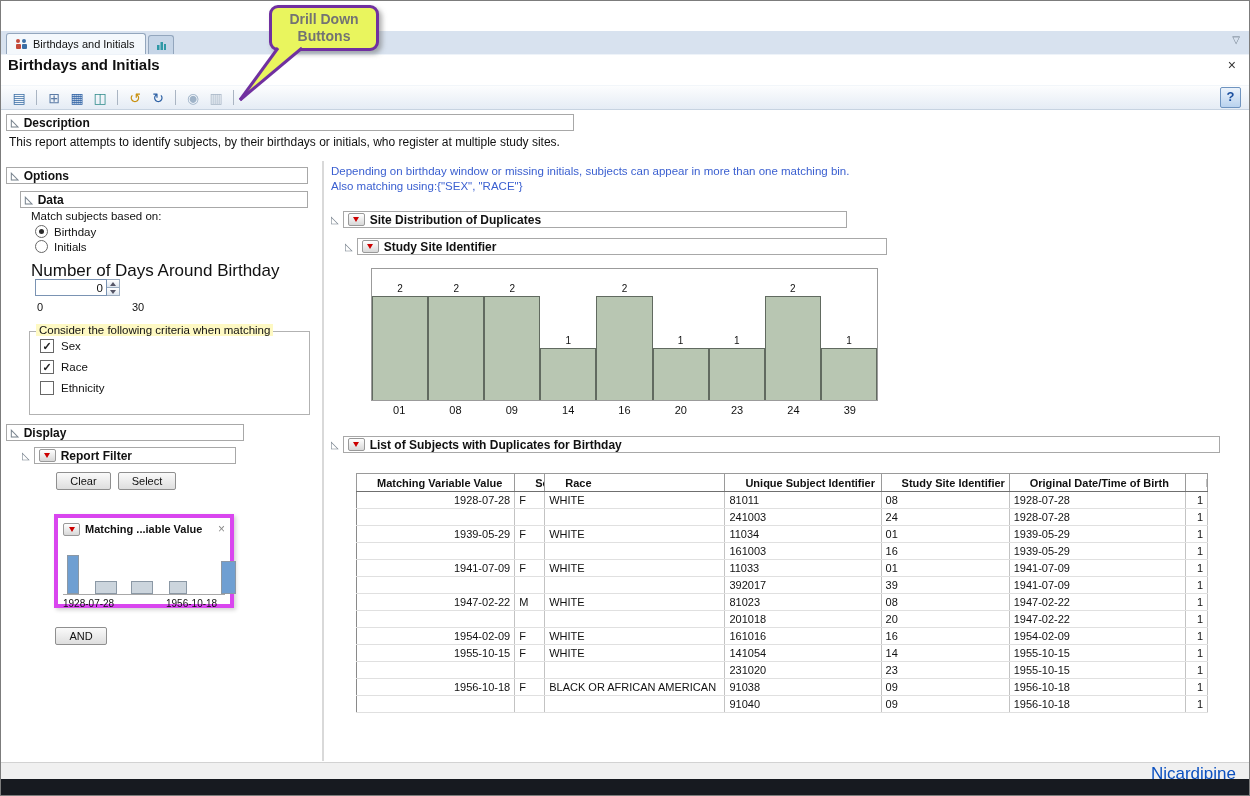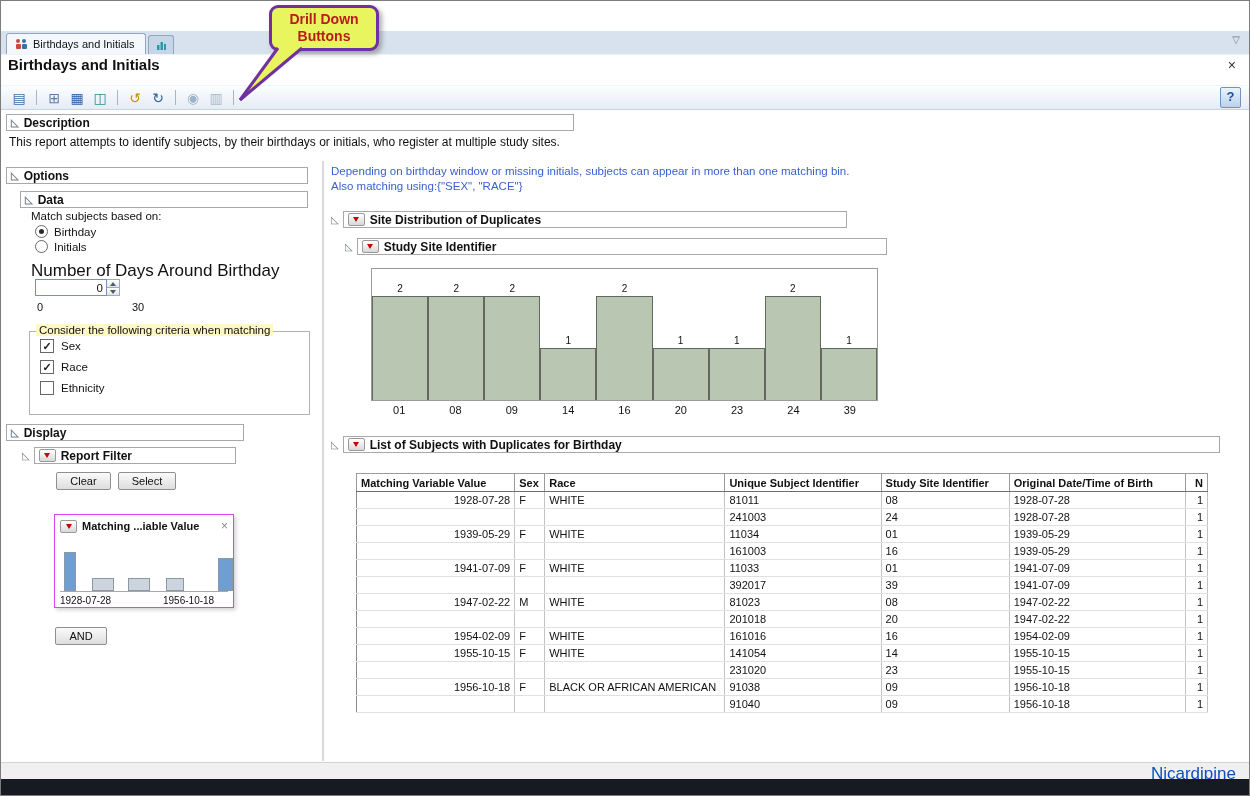--- a/index.html
+++ b/index.html
@@ -17,21 +17,21 @@
   .doc-close{position:absolute;right:13px;top:56px;font-size:14px;color:#333;cursor:default;}
 
   
   .toolbar{position:absolute;left:0;right:0;top:84px;height:25px;background:linear-gradient(#fcfdfe,#e5ecf5);border-top:1px solid #f2f6fa;border-bottom:1px solid #c7d3e1;display:flex;align-items:center;padding:0 8px;box-sizing:border-box;}
   .tb-group{display:flex;align-items:center;gap:3px;}
   .tb-btn{width:20px;height:20px;display:inline-flex;align-items:center;justify-content:center;font-size:14px;border-radius:2px;}
   .tb-sep{width:1px;height:15px;background:#aab5c3;margin:0 4px;}
   .help-btn{margin-left:auto;width:19px;height:19px;background:linear-gradient(#ecf3fb,#b9d2ee);border:1px solid #6f94c0;border-radius:2px;color:#1a4e9e;font-weight:bold;font-size:13px;text-align:center;line-height:18px;}
 
   
-  .callout{position:absolute;left:268px;top:4px;width:104px;height:40px;background:#e9f55e;border:3px solid #7030a0;border-radius:9px;z-index:20;display:flex;flex-direction:column;align-items:center;justify-content:center;font-weight:bold;color:#b91c1c;font-size:14px;line-height:17px;box-shadow:3px 3px 5px rgba(110,110,110,.55);}
+  .callout{position:absolute;left:268px;top:4px;width:104px;height:40px;background:#e9f55e;border:3px solid #7030a0;border-radius:9px;z-index:20;display:flex;flex-direction:column;align-items:center;justify-content:center;font-weight:bold;color:#737373;font-size:14px;line-height:17px;box-shadow:3px 3px 5px rgba(110,110,110,.55);}
   .tail-svg{position:absolute;left:0;top:0;width:420px;height:120px;z-index:21;pointer-events:none;}
 
   
   .hdrbox{border:1px solid #a8a8a8;height:17px;display:flex;align-items:center;gap:5px;padding:0 4px;background:#fff;box-sizing:border-box;font-weight:bold;font-size:12px;white-space:nowrap;overflow:hidden;}
   .hdr-row{position:absolute;display:flex;align-items:center;gap:4px;}
   .disc{font-size:10px;color:#78838e;line-height:1;}
   .rtb{width:15px;height:11px;border:1px solid #999;border-radius:2px;background:linear-gradient(#fff,#d8d8d8);display:inline-flex;align-items:center;justify-content:center;flex:none;}
   .rtb i{display:block;width:0;height:0;border-left:3.5px solid transparent;border-right:3.5px solid transparent;border-top:5px solid #c00;}
 
   .desc-header{position:absolute;left:5px;top:113px;width:568px;}
@@ -64,21 +64,21 @@
   .cb.on .mark{display:block;}
   .display-header{position:absolute;left:5px;top:423px;width:238px;}
   .rf-row{left:21px;top:446px;}
   .rf-row .hdrbox{width:202px;}
   .btn{position:absolute;height:18px;border:1px solid #8f8f8f;border-radius:2px;background:linear-gradient(#fafafa,#dedede);font-size:11px;display:flex;align-items:center;justify-content:center;box-sizing:border-box;}
   .clear-btn{left:55px;top:471px;width:55px;}
   .select-btn{left:117px;top:471px;width:58px;}
   .and-btn{left:54px;top:626px;width:52px;}
 
   
-  .filter-card{position:absolute;left:53px;top:513px;width:180px;height:94px;border:1px solid #d946ef;background:#fff;box-shadow:2px 2px 4px rgba(0,0,0,.18);box-sizing:border-box;}
+  .filter-card{position:absolute;left:53px;top:513px;width:180px;height:94px;border:4px solid #d946ef;background:#fff;box-shadow:2px 2px 4px rgba(0,0,0,.18);box-sizing:border-box;}
   .fc-head{display:flex;align-items:center;gap:5px;padding:4px 5px 0 5px;}
   .fc-title{font-weight:bold;font-size:11px;white-space:nowrap;overflow:hidden;flex:1;}
   .fc-close{color:#8a8a8a;font-size:12px;}
   .mini-chart{position:absolute;left:5px;right:5px;top:27px;height:49px;border-bottom:1px solid #a8a8a8;display:flex;align-items:flex-end;}
   .mini-bar{flex:none;border:1px solid #8b98a5;box-sizing:border-box;}
   .fc-lab1{position:absolute;left:5px;top:80px;font-size:10px;}
   .fc-lab2{position:absolute;left:108px;top:80px;font-size:10px;}
 
   .splitter{position:absolute;left:321px;top:160px;bottom:34px;width:2px;background:#d9d9d9;}
 
@@ -92,21 +92,21 @@
   .chart-frame{position:absolute;left:370px;top:267px;width:507px;height:133px;border:1px solid #9b9b9b;box-sizing:border-box;background:#fff;display:flex;align-items:flex-end;}
   .bar-cell{flex:1;display:flex;flex-direction:column;justify-content:flex-end;align-items:center;}
   .bar-count{font-size:10px;margin-bottom:2px;}
   .bar{width:100%;box-sizing:border-box;border:1px solid #616a60;border-bottom:none;}
   .chart-ticks{position:absolute;left:370px;top:403px;width:507px;display:flex;}
   .tick{flex:1;text-align:center;font-size:11px;}
 
   
   .table-wrap{position:absolute;left:355px;top:472px;}
   table{border-collapse:collapse;table-layout:fixed;width:852px;font-size:11px;border:1px solid #8a8a8a;background:#fff;}
-  th{border:1px solid #9a9a9a;border-bottom:1px solid #6f6f6f;font-weight:bold;text-align:left;padding:1px 4px;height:15px;white-space:nowrap;overflow:hidden;}
+  th{border:1px solid #9a9a9a;border-bottom:1px solid #6f6f6f;font-weight:bold;text-align:left;padding:1px 20px;height:15px;white-space:nowrap;overflow:hidden;}
   td{border-right:1px solid #c3c3c3;border-bottom:1px solid #e0e0e0;padding:0 4px;height:16px;white-space:nowrap;overflow:hidden;}
   .al-r{text-align:right;}
 
   
   .statusbar{position:absolute;left:0;right:0;bottom:16px;height:16px;background:#f0f0f0;border-top:1px solid #d2d2d2;}
   .status-link{position:absolute;right:13px;top:1px;font-size:17px;color:#0b50c0;text-decoration:underline;}
   .darkbar{position:absolute;left:0;right:0;bottom:0;height:16px;background:#171a20;}
 </style>
 </head>
 <body>

